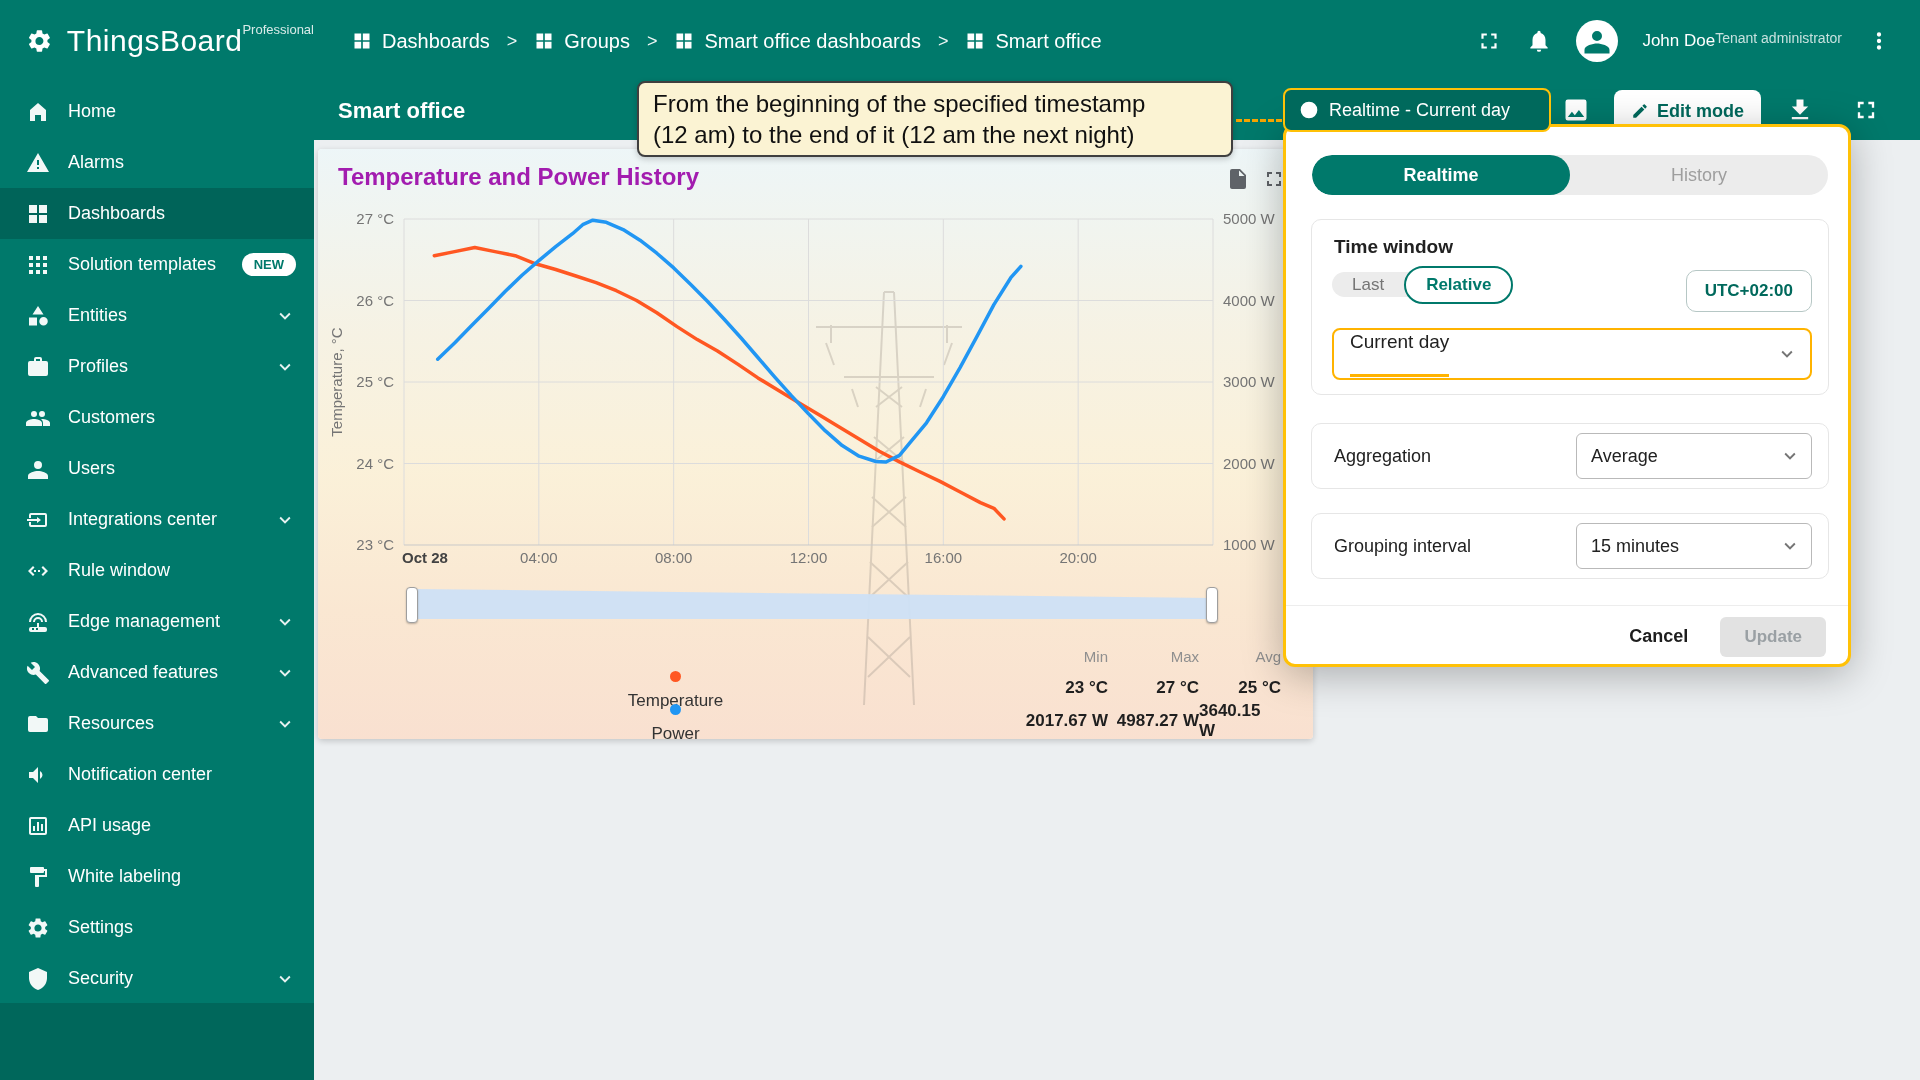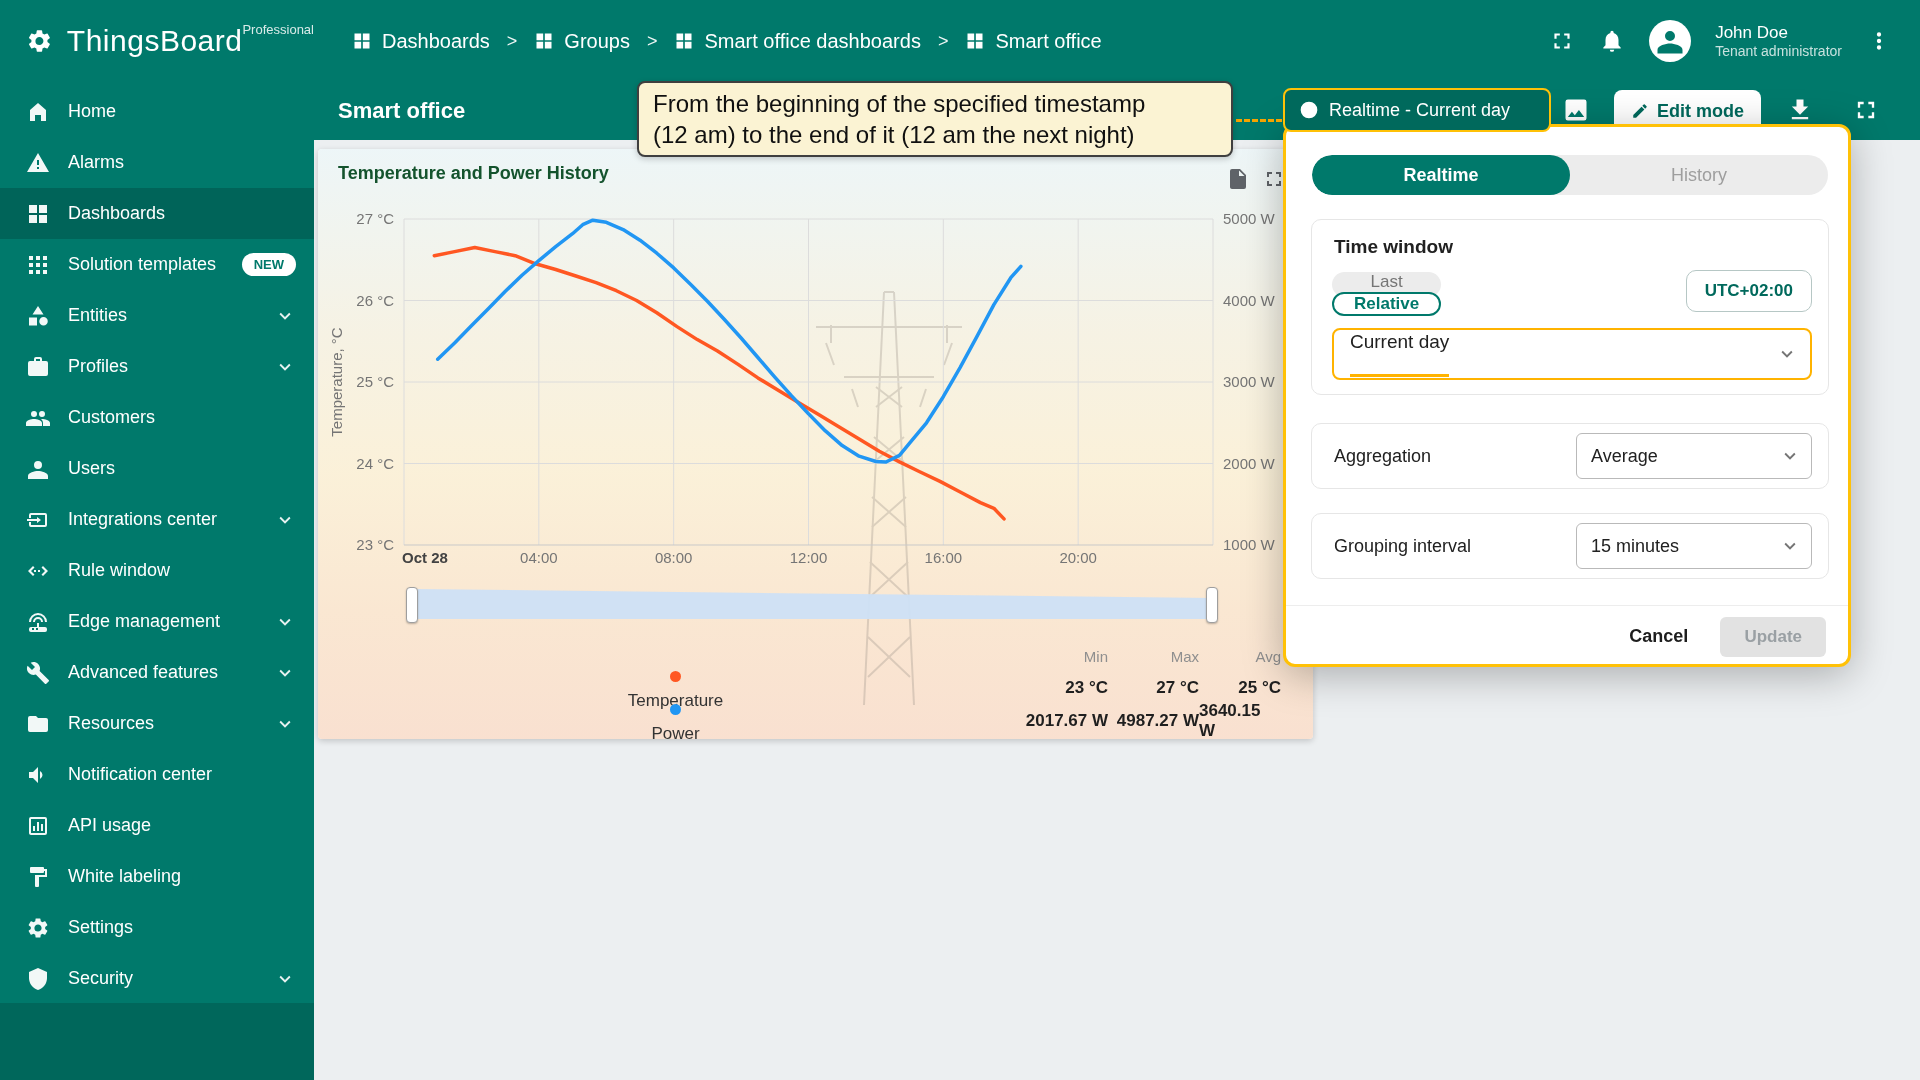--- a/index.html
+++ b/index.html
@@ -18,21 +18,21 @@
   .logo-name { font-size:30px; color:#fff; letter-spacing:.5px; }
   .logo-sub { font-size:13px; color:rgba(255,255,255,.85); text-align:right; margin-top:-2px; }
   .breadcrumbs { display:flex; align-items:center; margin-left:38px; color:#fff; font-size:20px; }
   .crumb { display:flex; align-items:center; gap:10px; cursor:pointer; }
   .crumb-icon { width:20px; height:20px; fill:#fff; }
   .crumb-sep { margin:0 17px; font-size:18px; opacity:.95; }
   .header-right { margin-left:auto; display:flex; align-items:center; gap:24px; padding-right:28px; }
   .hicon { width:26px; height:26px; fill:#fff; cursor:pointer; }
   .avatar { width:42px; height:42px; border-radius:50%; background:#fff; display:flex; align-items:center; justify-content:center; cursor:pointer; }
   .avatar svg { width:30px; height:30px; fill:#00796b; }
-  .user-names { display:flex; flex-direction:column; line-height:1.25; }
+  .user-names { display:flex; flex-direction:row; line-height:1.25; }
   .user-name { font-size:17px; color:#fff; }
   .user-role { font-size:14px; color:rgba(255,255,255,.78); }
 
   
   .sidebar { position:absolute; left:0; top:82px; width:314px; height:998px; background:#00796b; z-index:15; }
   .side-list { padding-top:4px; }
   .side-item { height:51px; display:flex; align-items:center; padding:0 18px 0 26px; color:#fff; font-size:18px; gap:18px; cursor:pointer; }
   .side-item.active { background:rgba(0,0,0,.17); }
   .side-icon { width:24px; height:24px; flex:none; fill:#fff; opacity:.95; }
   .side-label { flex:1; white-space:nowrap; }
@@ -47,21 +47,21 @@
   .tw-button svg { width:20px; height:20px; fill:#fff; flex:none; }
   .tool-icon { position:absolute; width:28px; height:28px; fill:#fff; cursor:pointer; z-index:12; }
   .edit-btn { position:absolute; left:1614px; top:90px; width:147px; height:42px; background:#fff; border-radius:8px; display:flex; align-items:center; justify-content:center; gap:8px; color:#00695c; font-size:18px; font-weight:600; cursor:pointer; z-index:12; }
   .edit-btn svg { width:18px; height:18px; fill:#00695c; }
 
   
   .content { position:absolute; left:314px; top:140px; width:1606px; height:940px; background:#eceff1; }
   .card { position:absolute; left:318px; top:149px; width:995px; height:590px; background:#fff; border-radius:4px; box-shadow:0 2px 6px rgba(0,0,0,.18); z-index:5; overflow:hidden; }
   .card-bg { position:absolute; inset:0; background:linear-gradient(180deg,#eaf4f6 0%,#f4f0e0 30%,#faeed2 55%,#f9e3ca 78%,#f8dbc8 100%); opacity:.85; }
   .pylon { position:absolute; left:468px; top:88px; opacity:.32; }
-  .card-title { position:absolute; left:20px; top:14px; font-size:18px; font-weight:700; color:#14532d; }
+  .card-title { position:absolute; left:20px; top:14px; font-size:24px; font-weight:700; color:#a21caf; }
   .card-icon { position:absolute; top:18px; width:24px; height:24px; fill:#5f6368; cursor:pointer; }
   .chart-svg { position:absolute; left:0; top:44px; }
   .chart-svg text { font-family:"Liberation Sans", sans-serif; }
   .tick { font-size:15px; fill:#757575; }
   .tick-dark { font-weight:700; fill:#424242; }
   .axis-title { font-size:15px; fill:#757575; }
 
   .slider { position:absolute; left:88px; top:436px; width:812px; height:40px; }
   .slider-band { position:absolute; left:6px; right:6px; top:4px; bottom:6px; background:#cde0f6; clip-path:polygon(0 0,100% 30%,100% 100%,0 100%); border-radius:4px; opacity:.95; }
   .slider-handle { position:absolute; top:2px; width:12px; height:36px; background:#fff; border:1px solid #9e9e9e; border-radius:4px; box-shadow:0 1px 2px rgba(0,0,0,.25); cursor:ew-resize; }
@@ -79,21 +79,21 @@
   .dash-connector { position:absolute; left:1236px; top:119px; width:46px; height:0; border-top:3px dashed #f5a300; z-index:44; }
 
   
   .popup { position:absolute; left:1283px; top:124px; width:568px; height:543px; background:#fff; border:3px solid #ffc107; border-radius:12px; box-shadow:0 8px 40px rgba(0,0,0,.28); z-index:30; }
   .tabs { position:absolute; left:26px; top:28px; width:516px; height:40px; background:#ececec; border-radius:20px; display:flex; overflow:hidden; }
   .tab { flex:1; display:flex; align-items:center; justify-content:center; font-size:18px; color:#9e9e9e; cursor:pointer; }
   .tab.active { background:#00796b; color:#fff; border-radius:20px; font-weight:600; }
   .section { position:absolute; left:25px; width:518px; border:1px solid #e6e6e6; border-radius:10px; }
   #sec-tw { top:92px; height:176px; }
   .sec-heading { position:absolute; left:22px; top:16px; font-size:19px; font-weight:700; color:#212121; }
-  .seg { position:absolute; left:20px; top:52px; display:inline-flex; background:#ececec; border-radius:19px; height:25px; align-items:center;flex-direction:column; }
+  .seg { position:absolute; left:20px; top:52px; display:inline-flex; background:#ececec; border-radius:19px; height:25px; align-items:center; }
   .seg-opt { padding:0 20px; font-size:17px; color:#757575; height:38px; display:flex; align-items:center; cursor:pointer; }
   .seg-opt.sel { background:#fff; border:2px solid #00796b; color:#00796b; border-radius:19px; font-weight:700; }
   .utc { position:absolute; right:16px; top:50px; height:42px; padding:0 18px; border:1px solid #b6c7c5; border-radius:10px; display:flex; align-items:center; font-size:17px; color:#00695c; font-weight:600; cursor:pointer; }
   .select-large { position:absolute; left:20px; right:16px; top:108px; height:52px; border:2px solid #ffb300; border-radius:8px; display:flex; align-items:center; padding:0 16px; font-size:19px; color:#212121; cursor:pointer; }
   .select-large .val { border-bottom:3px solid #ffb300; padding-bottom:21px; }
   .chev-dn { position:absolute; right:12px; width:22px; height:22px; fill:#757575; }
   #sec-agg { top:296px; height:66px; } #sec-grp { top:386px; height:66px; }
   .row-label { position:absolute; left:22px; top:0; height:64px; display:flex; align-items:center; font-size:18px; color:#212121; }
   .select-small { position:absolute; right:16px; top:9px; width:236px; height:46px; border:1px solid #b9b9b9; border-radius:6px; display:flex; align-items:center; padding:0 14px; font-size:18px; color:#212121; cursor:pointer; }
   .popup-footer { position:absolute; left:0; right:0; top:478px; height:62px; border-top:1px solid #ededed; display:flex; align-items:center; justify-content:flex-end; gap:14px; padding-right:22px; }

